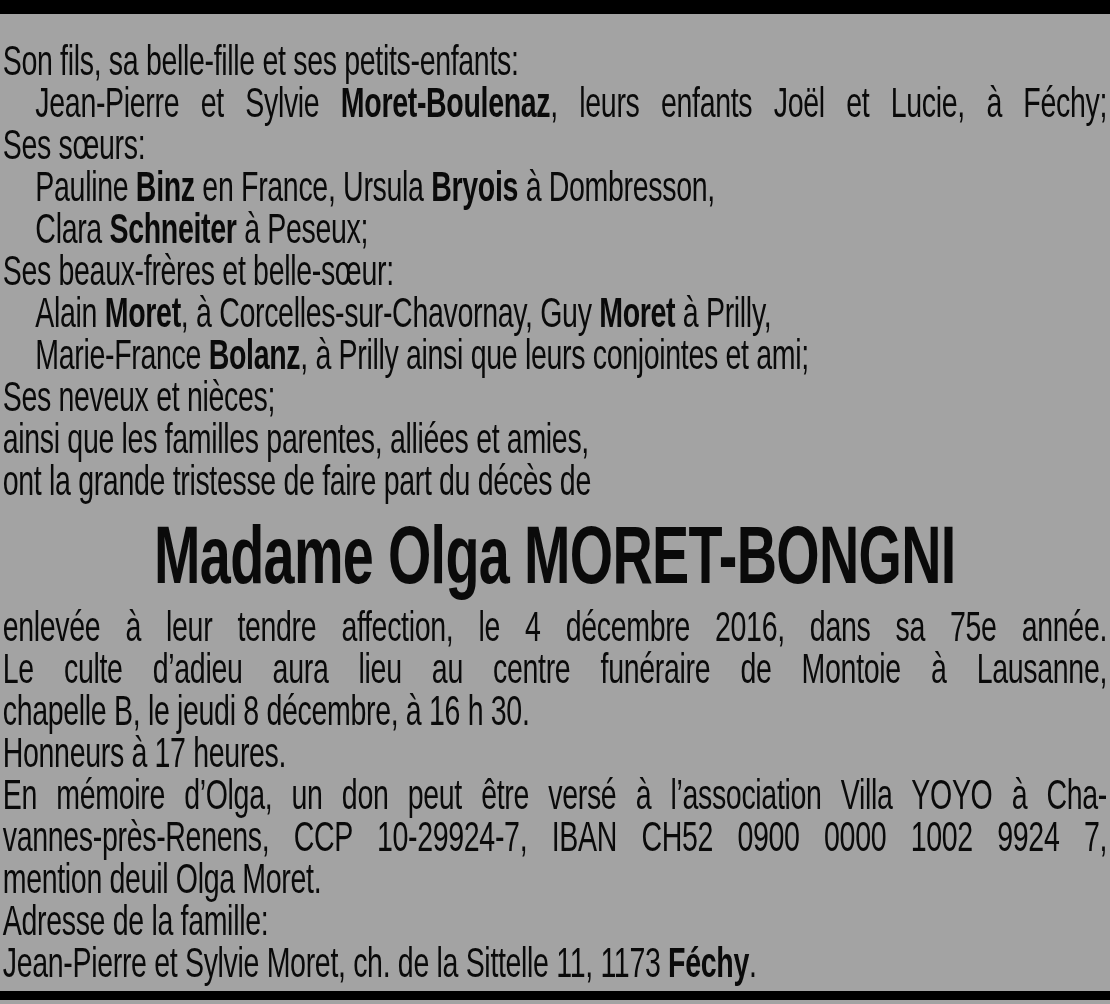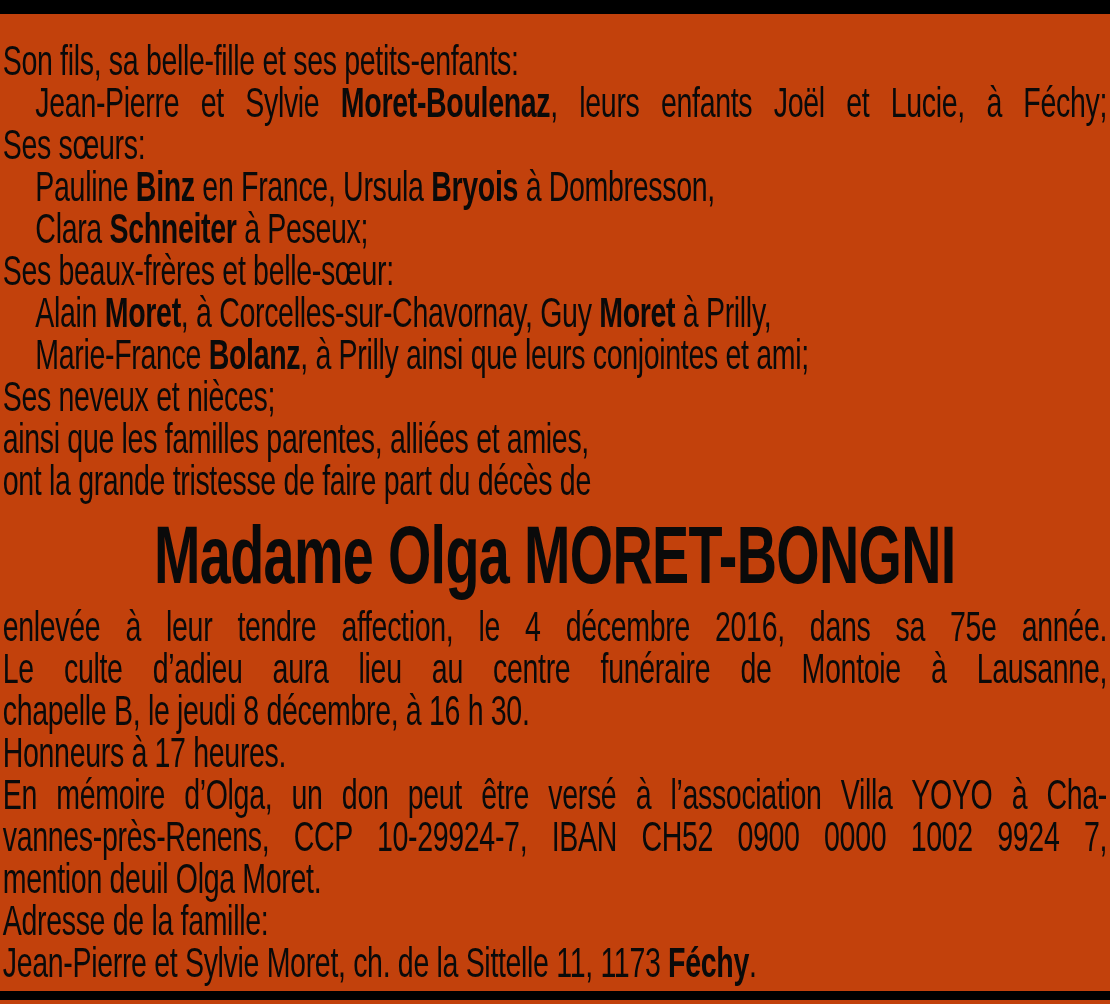--- a/index.html
+++ b/index.html
@@ -4,21 +4,21 @@
 <style>
   html, body {
     margin: 0;
     padding: 0;
     background: #ffffff;
   }
   .page {
     position: relative;
     width: 1110px;
     height: 1004px;
-    background: #c2410c;
+    background: #a3a3a3;
     overflow: hidden;
     font-family: "Liberation Sans", sans-serif;
     color: #0a0a0a;
   }
   .rule {
     position: absolute;
     left: 0;
     width: 1110px;
     background: #000000;
   }

